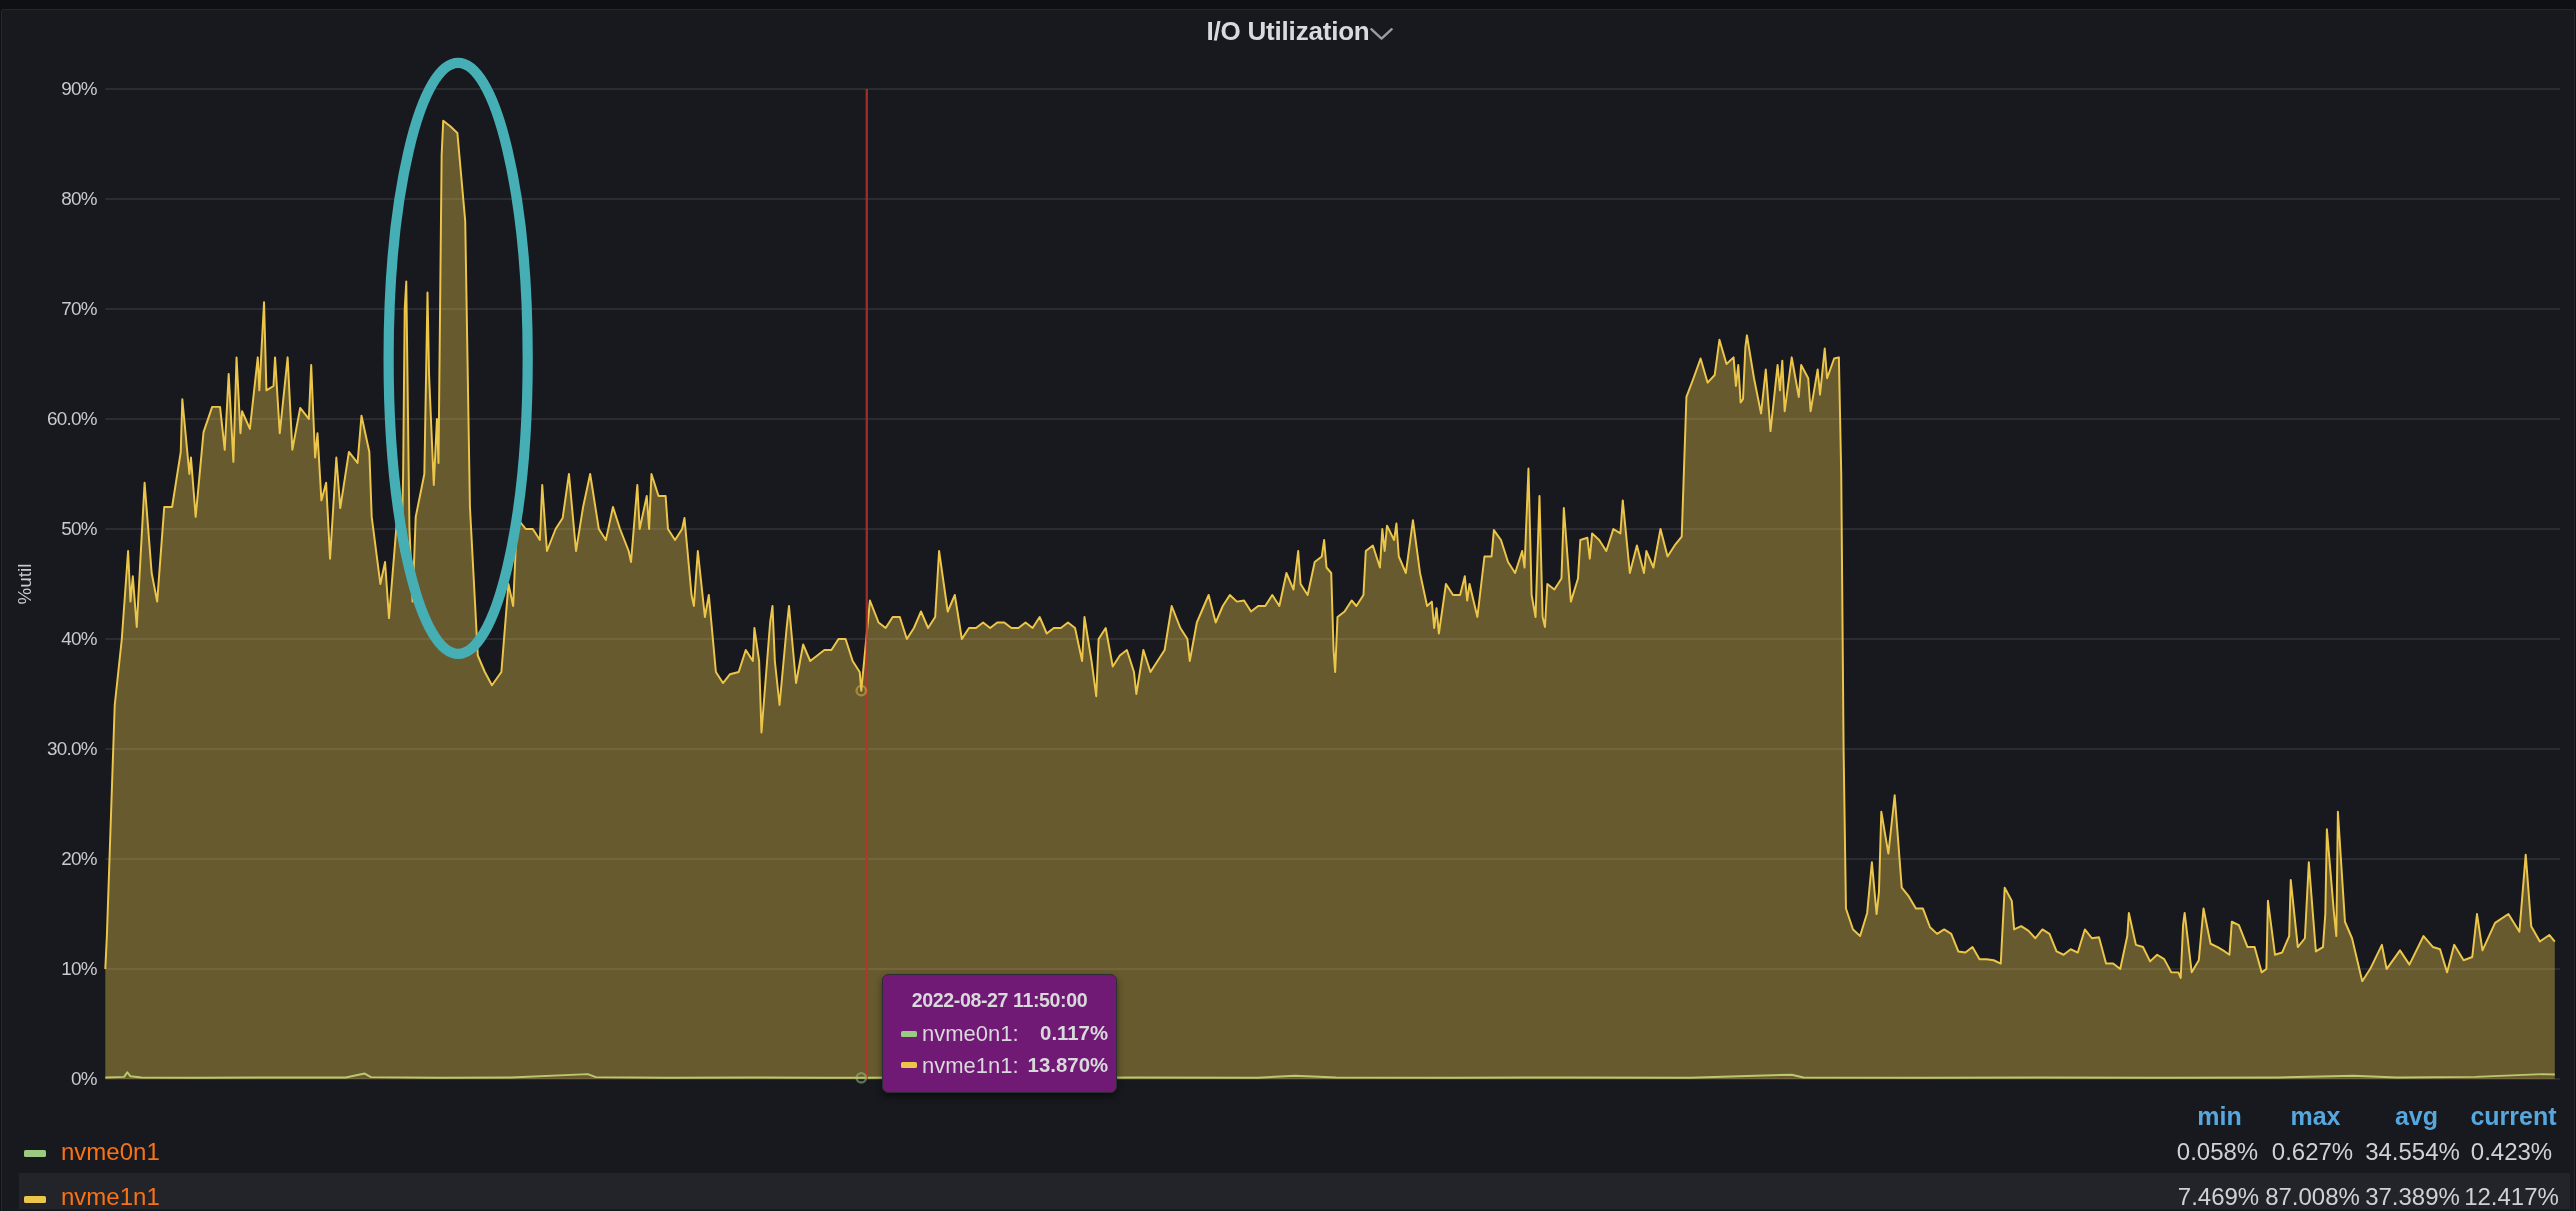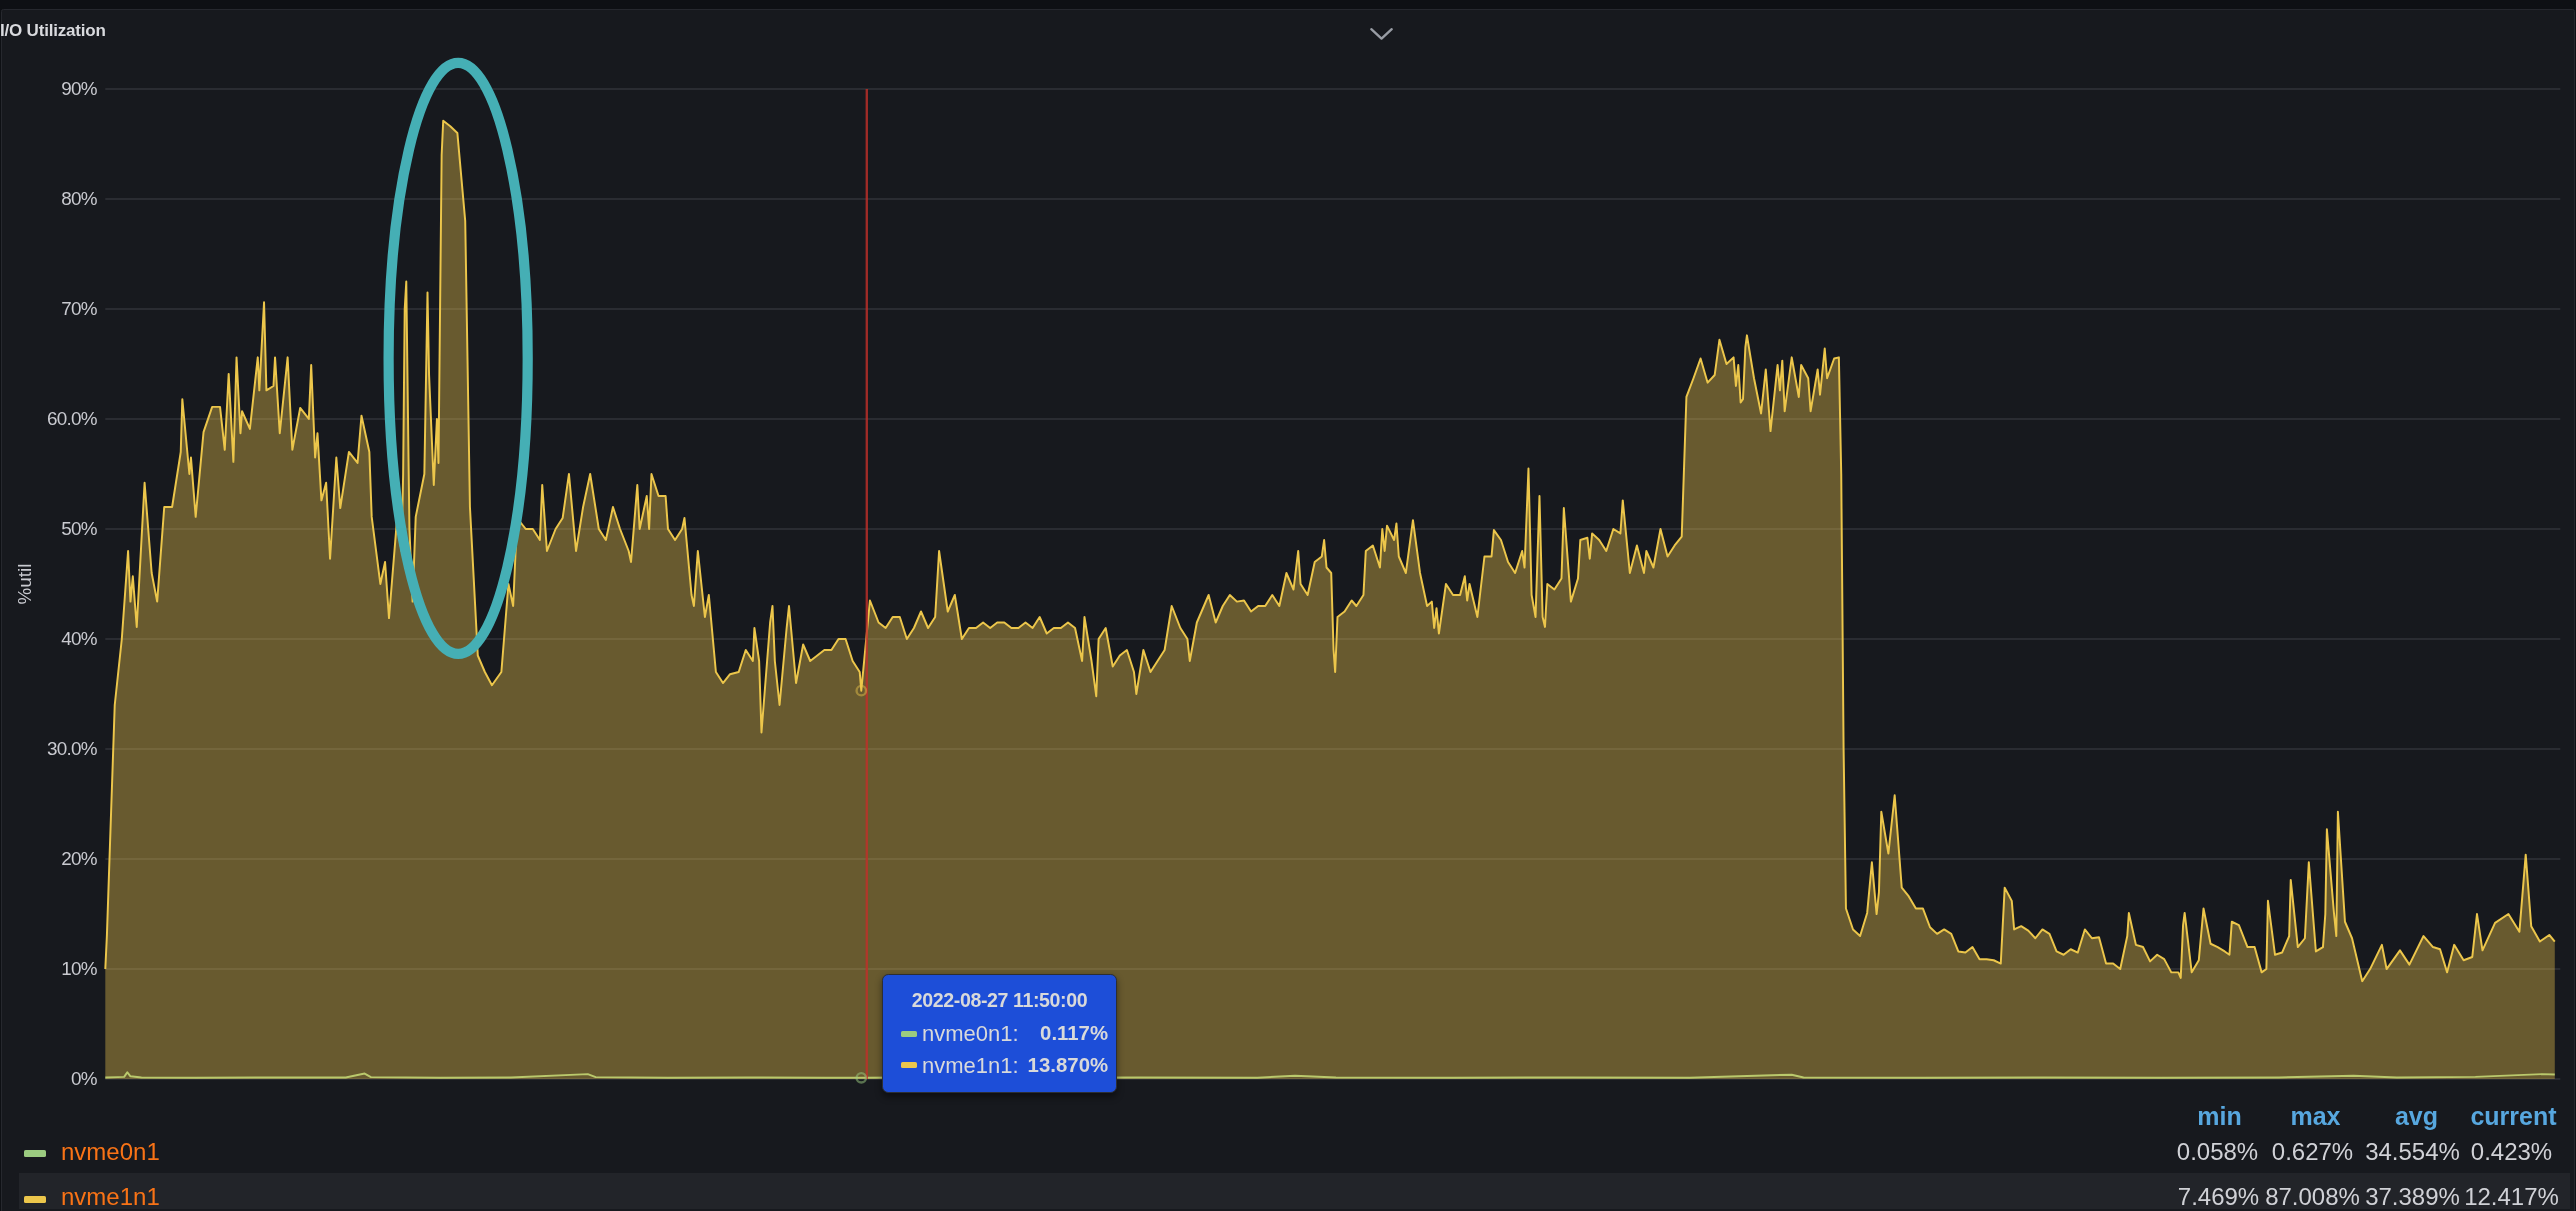--- a/index.html
+++ b/index.html
@@ -1,28 +1,28 @@
 <!DOCTYPE html>
 <html style="font-size:12.6px"><head><meta charset="utf-8">
 <style>
 * { margin:0; padding:0; box-sizing:border-box; }
 html,body { width:2576px; height:1212px; background:#0e1014; overflow:hidden;
   font-family:"Liberation Sans", sans-serif; -webkit-font-smoothing:antialiased; }
 #panel { position:absolute; left:0.8px; top:9.4px; width:2574px; height:1226px;
   background:#17191e; border:0.8px solid #26282e; border-radius:2.4px; }
-#title { position:absolute; left:0; top:16.5px; width:2576px; 
-  font-size:17px; line-height:28px; font-weight:bold; color:#d9dade; letter-spacing:-0.2px; }
+#title { position:absolute; left:0; top:16.5px; width:2576px; text-align:center;
+  font-size:26px; line-height:28px; font-weight:bold; color:#d9dade; letter-spacing:-0.2px; }
 .lhdr { position:absolute; width:173px; text-align:center; font-size:25px; font-weight:bold;
   color:#57a7df; line-height:25px; }
 .lval { position:absolute; width:173px; text-align:center; font-size:24px;
   color:#d0d1d6; line-height:25px; }
 .lname { position:absolute; font-size:24px; color:#f97316; line-height:25px; }
 .lswatch { position:absolute; width:22px; height:7px; border-radius:1.6px; }
 #tt { position:absolute; left:882px; top:974px; width:235px; height:119px;
-  background:#1d4ed8; border:0.8px solid #2c2e33; border-radius:6.3px;
+  background:#701a75; border:0.8px solid #2c2e33; border-radius:6.3px;
   box-shadow:0 3.1px 7.9px rgba(0,0,0,0.45); }
 .ttitle { position:absolute; left:0; top:14px; width:100%; text-align:center;
   font-size:19.6px; line-height:23.6px; font-weight:bold; color:#d8d9da; letter-spacing:-0.4px; }
 .tsw { position:absolute; left:18px; width:15.7px; height:6.3px; border-radius:1.6px; }
 .tlab { position:absolute; left:39px; font-size:22px; line-height:25px; color:#d8d9da; }
 .tval { position:absolute; right:7.9px; font-size:20.4px; line-height:25px; font-weight:bold;
   color:#d8d9da; text-align:right; }
 </style></head>
 <body>
 <div id="panel"></div>

